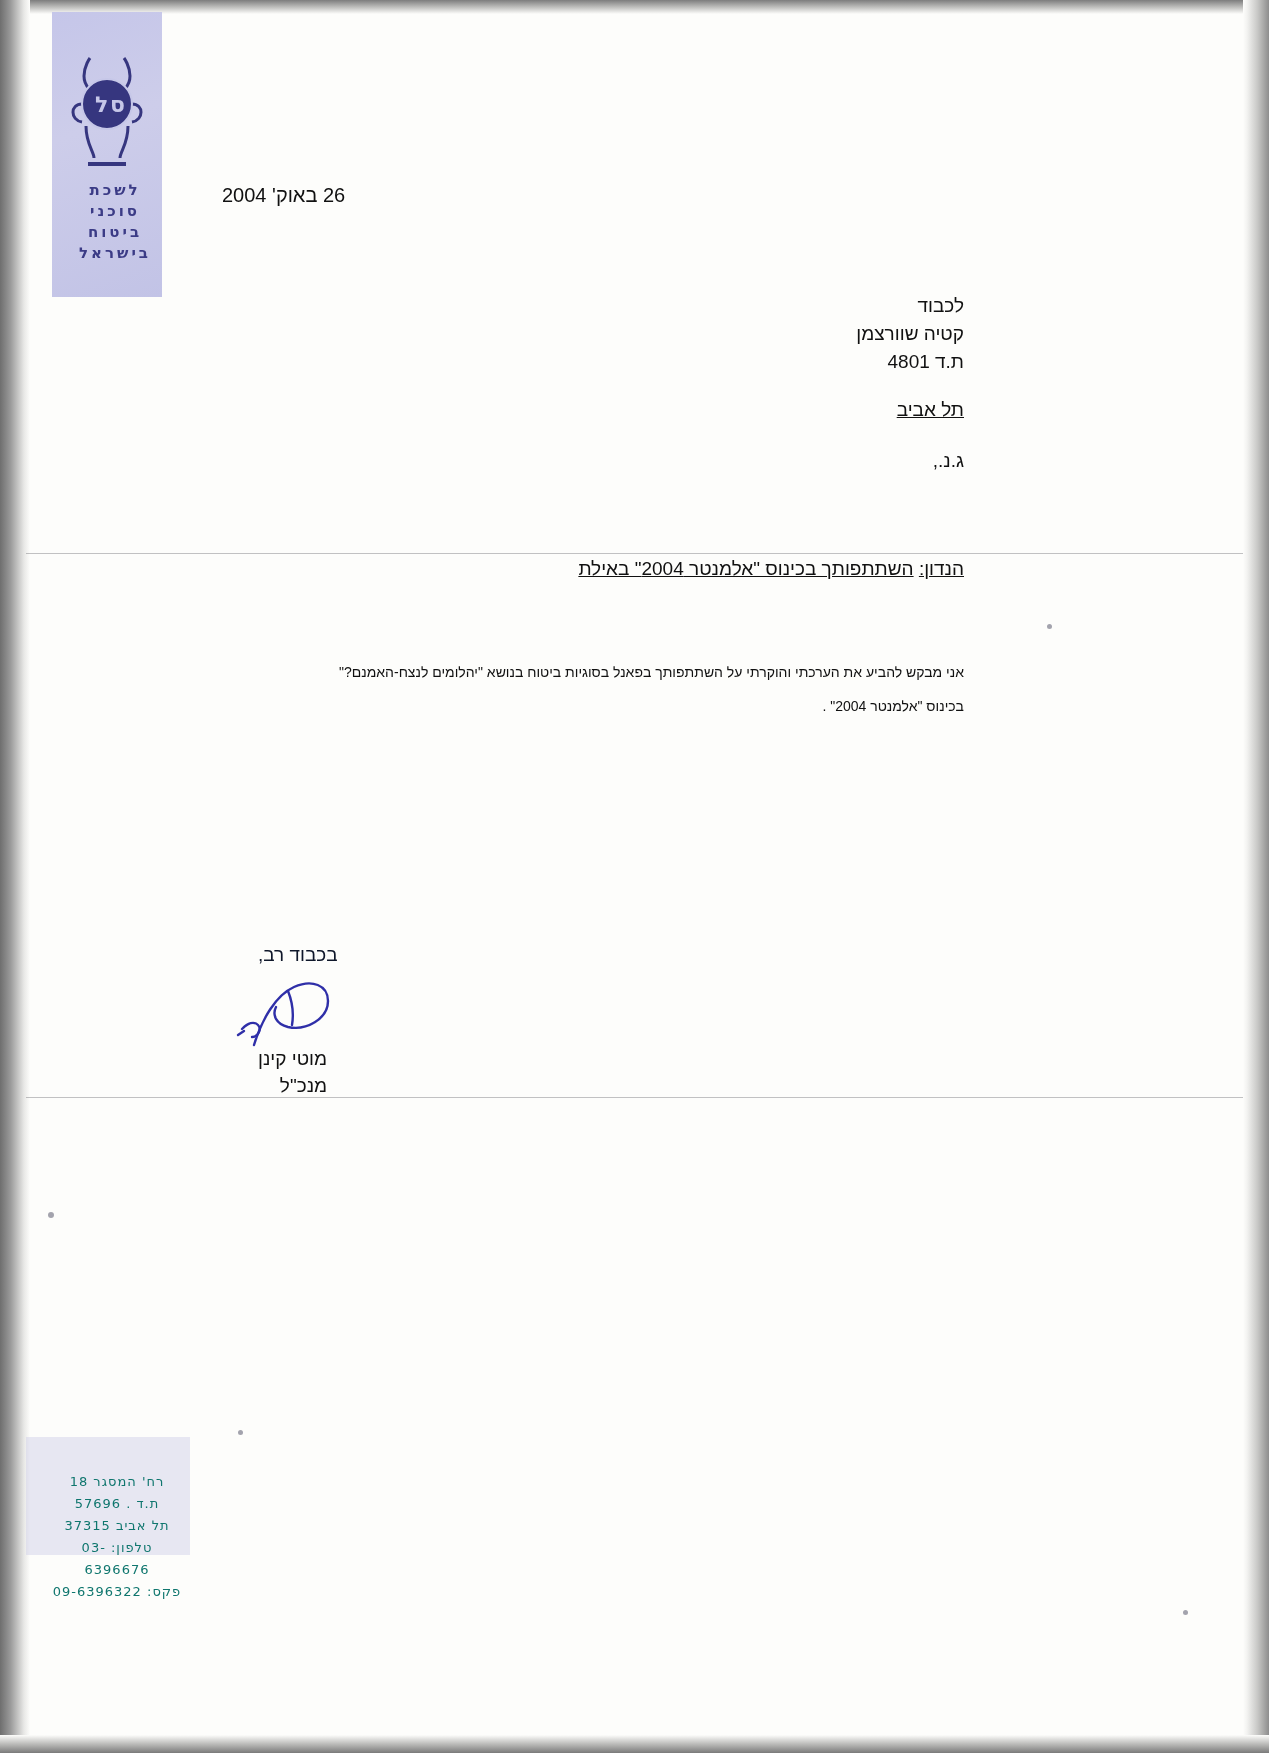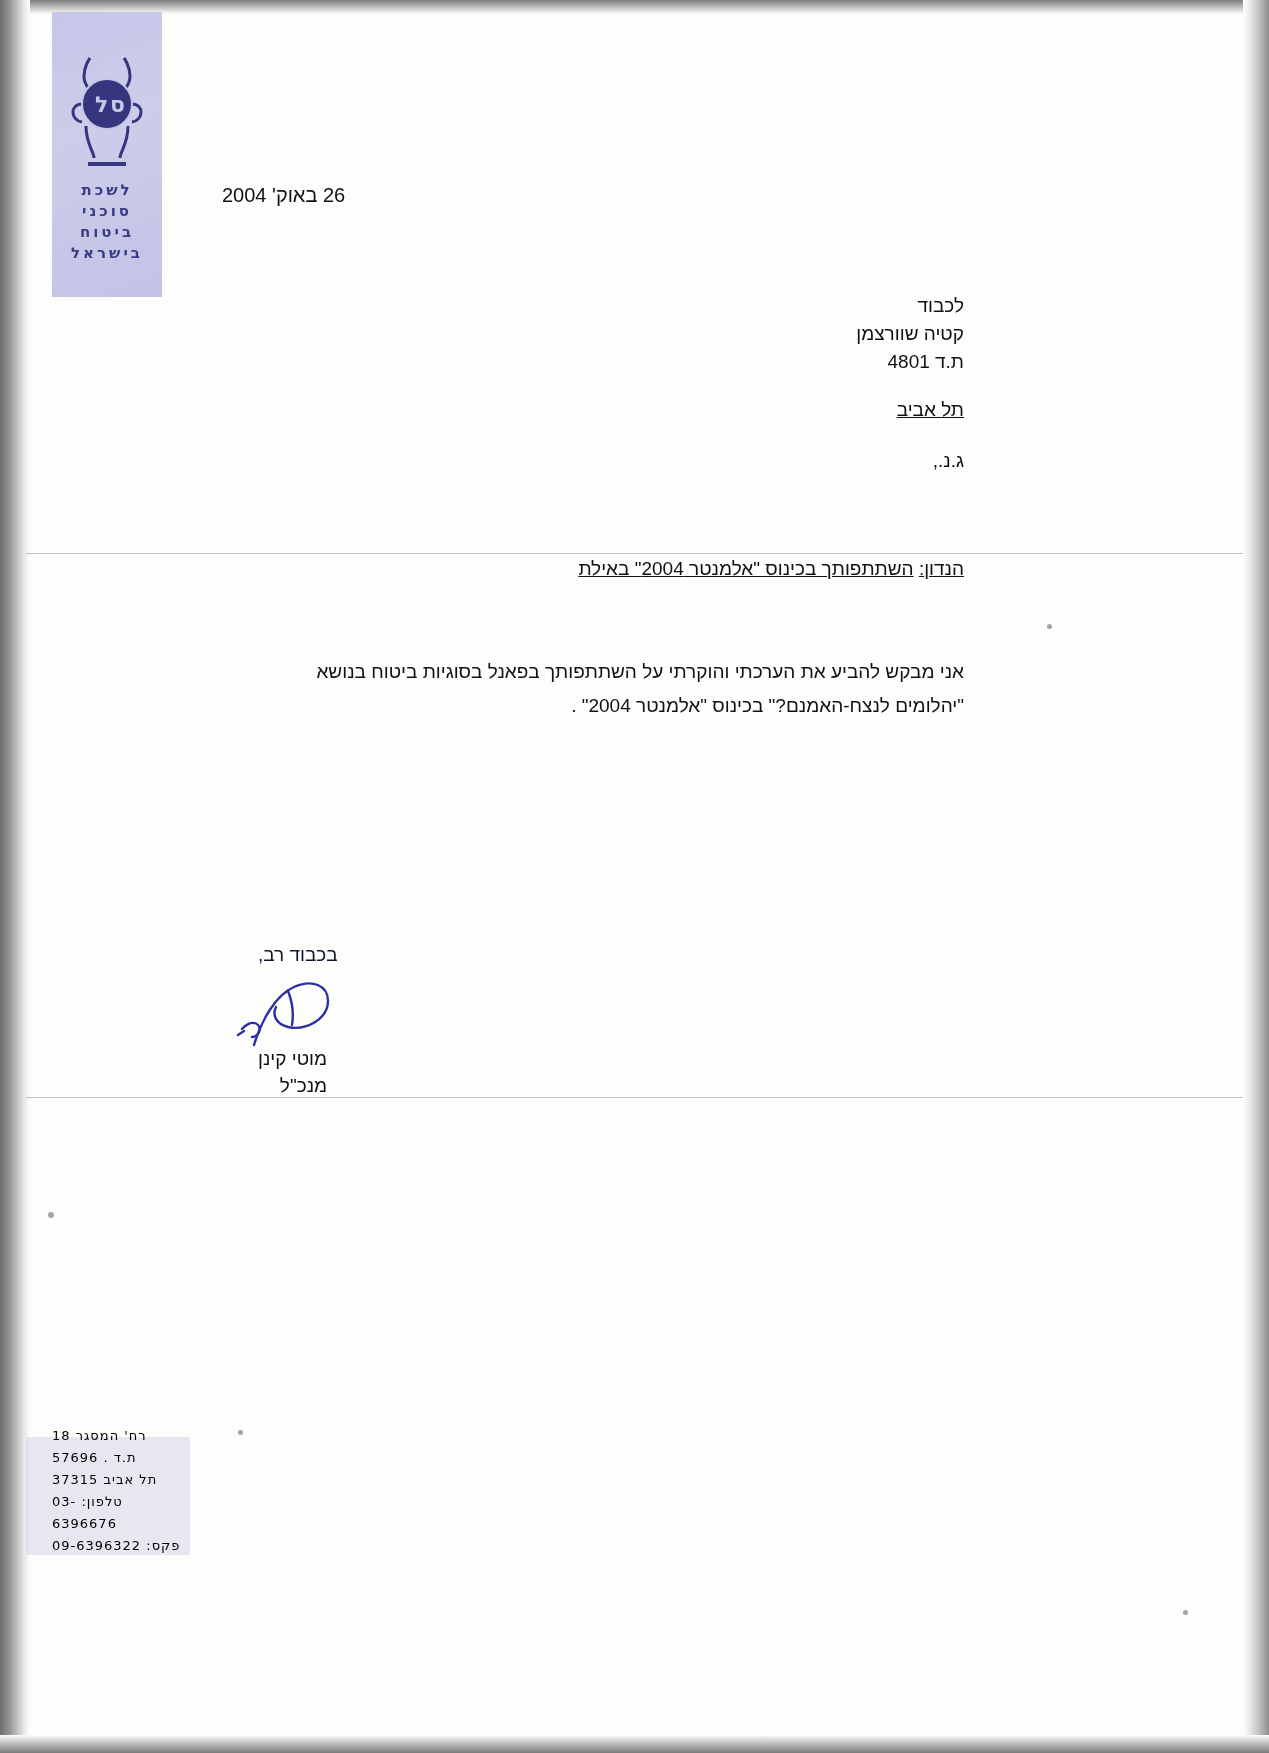--- a/index.html
+++ b/index.html
@@ -62,21 +62,21 @@
     background: linear-gradient(160deg, #c5c6e9 0%, #cdcdea 40%, #c2c3e6 100%);
   }
   .logo-mark {
     position: absolute;
     left: 50%;
     top: 40px;
     transform: translateX(-50%);
   }
   .logo-text {
     position: absolute;
-    left: 0;
+    left: 8px;
     top: 168px;
     width: 110px;
     text-align: center;
     direction: rtl;
     color: #3b3b86;
     font-size: 15px;
     font-weight: bold;
     letter-spacing: 3px;
     line-height: 21px;
     font-family: "DejaVu Sans", sans-serif;
@@ -124,21 +124,21 @@
     color: #111;
     white-space: nowrap;
   }
   .subject .label { text-decoration: underline; }
   .subject .value { text-decoration: underline; }
 
   .body-par {
     position: absolute;
     direction: rtl;
     text-align: right;
-    font-size: 19px;
+    font-size: 14px;
     line-height: 34px;
     color: #111;
   }
   .par1 {
     right: 305px;
     top: 655px;
     width: 650px;
   }
   .par2 {
     right: 305px;
@@ -167,27 +167,27 @@
     top: 1045px;
     direction: rtl;
     font-size: 19px;
     line-height: 27px;
     color: #111;
   }
 
   .footer {
     position: absolute;
     left: 52px;
-    top: 1425px;
+    top: 1471px;
     width: 130px;
     direction: rtl;
-    text-align: left;
+    text-align: center;
     font-size: 13px;
     line-height: 22px;
-    color: #000000;
+    color: #0f766e;
     font-family: "DejaVu Sans", sans-serif;
     letter-spacing: 1px;
   }
   .footer .ltr { direction: ltr; unicode-bidi: embed; }
   .footer-band {
     position: absolute;
     left: 26px;
     top: 1437px;
     width: 164px;
     height: 118px;

